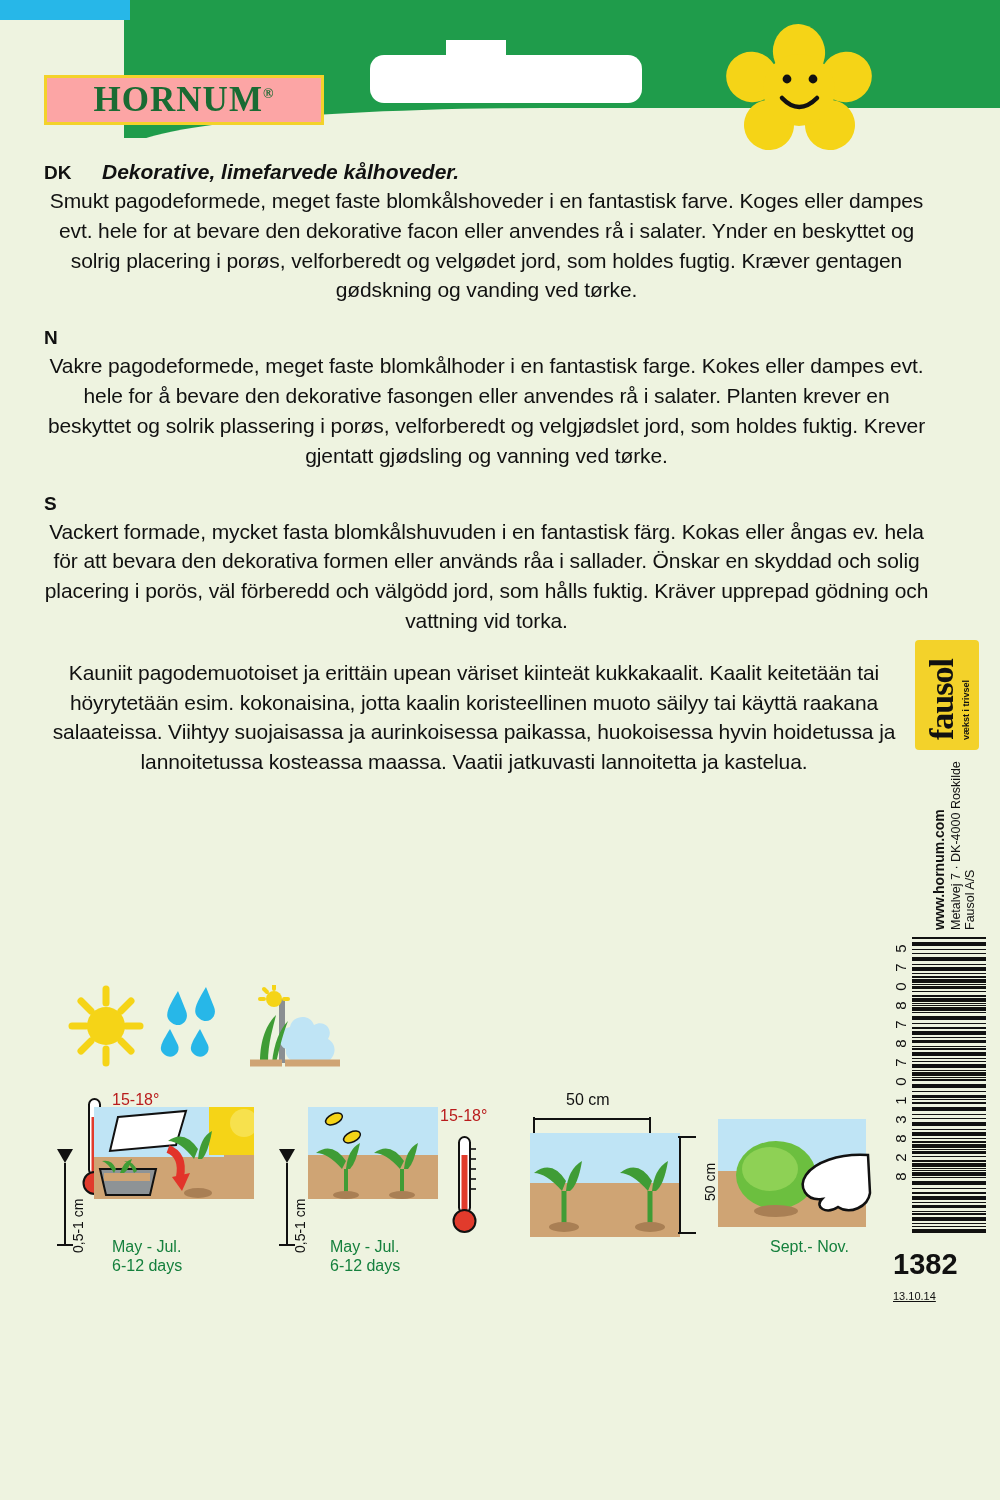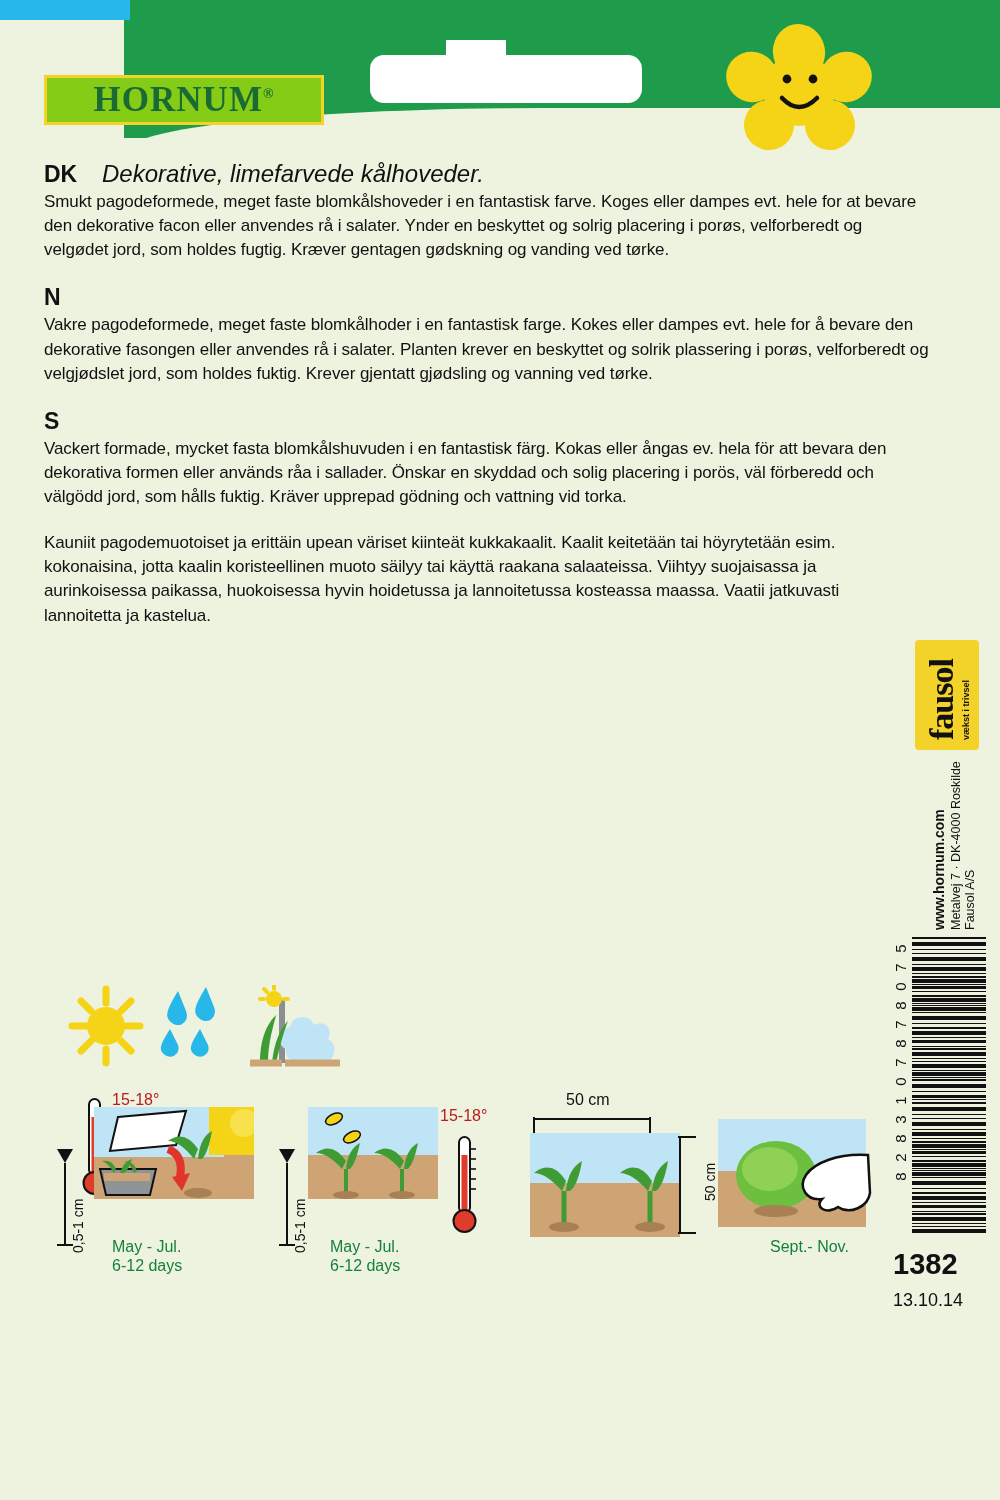--- a/index.html
+++ b/index.html
@@ -37,51 +37,52 @@
     border-radius:14px;
   }
   .band-white-tab2 {
     position:absolute; left:446px; top:40px; width:60px; height:40px;
     background:#ffffff;
   }
 
   
   #logo-box {
     position:absolute; left:44px; top:75px; width:280px; height:50px;
-    background:#84cc16;
+    background:#fca5a5;
     border:3px solid #f3d22a;
     display:flex; align-items:center; justify-content:center;
   }
   #logo-text {
     font-family:"Liberation Serif", serif;
     font-weight:bold;
     font-size:35px;
     letter-spacing:1px;
     color:#1a6b33;
   }
   #logo-reg { font-size:14px; vertical-align:super; }
 
   
   #flower { position:absolute; left:724px; top:22px; width:150px; height:130px; }
 
   
   #content { position:absolute; left:44px; top:160px; width:912px; }
   .lang-block { margin-bottom:22px; }
   .lang-head { display:flex; align-items:baseline; gap:14px; margin-bottom:2px; }
   .lang-code {
-    font-weight:bold; font-size:23px; color:#111;
+    font-weight:bold; font-size:19px; color:#111;
     font-family:"Liberation Sans", sans-serif;
     min-width:44px;
   }
   .lang-title {
-    font-style:italic; font-weight:normal; font-size:24px; color:#111;
+    font-style:italic; font-weight:bold; font-size:21px; color:#111;
   }
   .lang-body {
-    font-size:17px; line-height:1.42; color:#111; letter-spacing:-0.1px;
+    font-size:21px; line-height:1.42; color:#111; letter-spacing:-0.1px;
     max-width:885px;
+    text-align:center;
   }
 
   
   #fausol {
     position:absolute; left:915px; top:640px; width:64px; height:300px;
   }
   #fausol-logo {
     position:absolute; left:0; top:0; width:64px; height:110px;
     background:#f3d22a;
     border-radius:4px;
@@ -130,21 +131,21 @@
     height:19px;
     line-height:19px;
     text-align:center;
   }
   #artnum {
     position:absolute; left:893px; top:1248px;
     font-size:29px; font-weight:bold; color:#111;
   }
   #datecode {
     position:absolute; left:893px; top:1290px;
-    font-size:18px; color:#111;
+    font-size:11px; color:#111;text-decoration:underline;
   }
 
   
   #picto-row { position:absolute; left:60px; top:985px; width:300px; height:80px; }
 
   
   #panels { position:absolute; left:54px; top:1085px; width:830px; height:210px; }
   .panel { position:absolute; }
   .caption {
     font-size:16px; color:#15803d; line-height:1.2;

